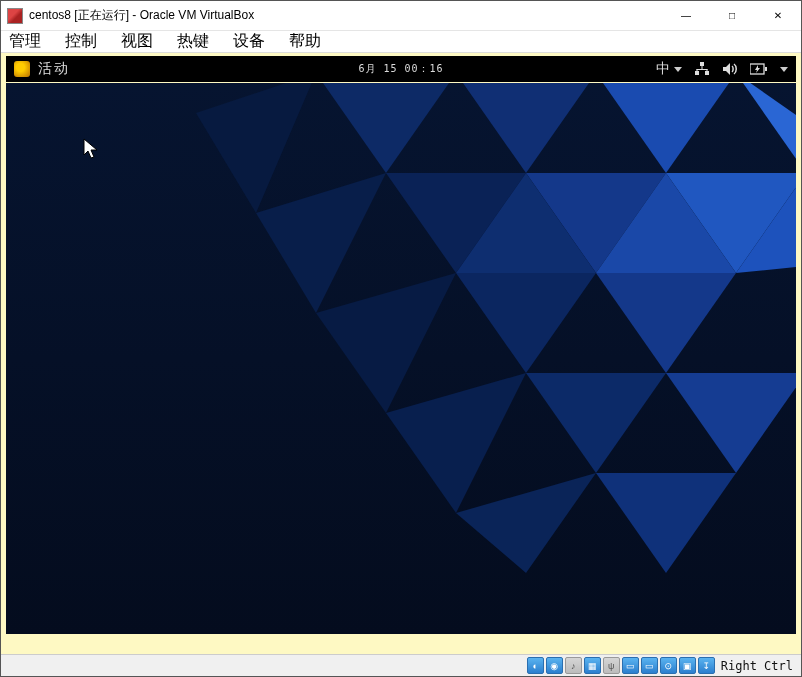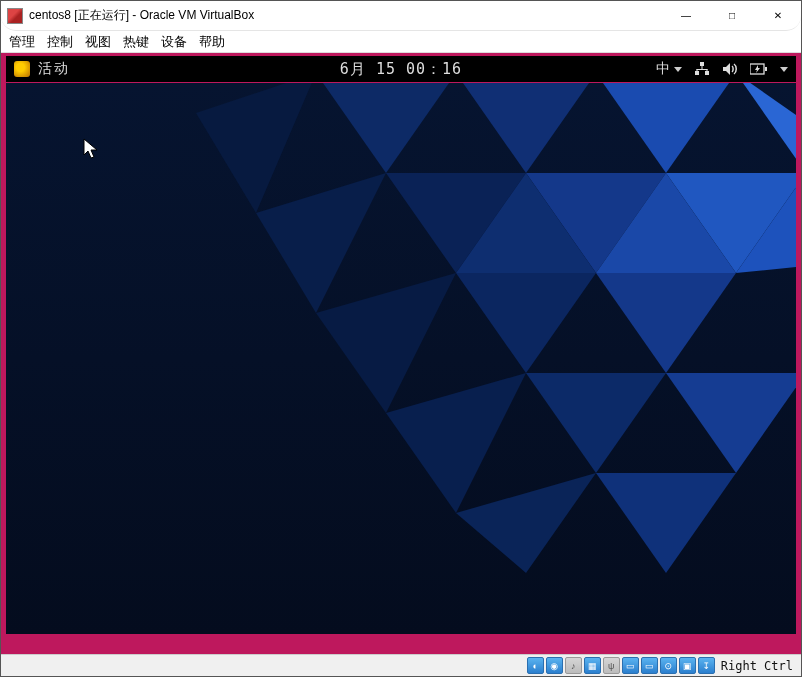--- a/index.html
+++ b/index.html
@@ -21,21 +21,20 @@
     }
     .titlebar {
       height: 30px;
       background: #fff;
       display: flex;
       align-items: center;
       padding: 0 0 0 6px;
       font-size: 12px;
       color: #000;
       border-bottom: 1px solid #e5e5e5;
-      border-radius: 15px;
     }
     .titlebar-icon {
       width: 16px;
       height: 16px;
       background: linear-gradient(135deg, #d44 40%, #a22 60%);
       margin-right: 6px;
       border: 1px solid #888;
     }
     .titlebar-title { flex: 0 0 auto; }
     .titlebar-spacer { flex: 1; }
@@ -48,28 +47,28 @@
       color: #000;
       font-family: "Segoe MDL2 Assets", sans-serif;
       font-size: 10px;
     }
     .menubar {
       height: 22px;
       background: #fff;
       display: flex;
       align-items: center;
       padding: 0 8px;
-      font-size: 13px;
-      gap: 12px;
+      font-size: 16px;
+      gap: 24px;
       border-bottom: 1px solid #ddd;
     }
     .menu-item { color: #000; cursor: default; }
     .guest-area {
       flex: 1;
-      background: #be185d;
+      background: #fef9c3;
       position: relative;
       overflow: hidden;
     }
     .gnome-topbar {
       position: absolute;
       top: 3px;
       left: 5px;
       right: 5px;
       height: 26px;
       background: #000;
@@ -86,21 +85,21 @@
       border-radius: 3px;
       margin-right: 8px;
     }
     .activities { font-weight: 500; letter-spacing: 2px; }
     .gnome-center {
       position: absolute;
       left: 50%;
       transform: translateX(-50%);
       letter-spacing: 1px;
       font-family: monospace;
-      font-size: 15px;
+      font-size: 10px;
     }
     .gnome-right {
       margin-left: auto;
       display: flex;
       align-items: center;
       gap: 12px;
     }
     .ime { display: flex; align-items: center; gap: 4px; }
     .chevron-down {
       width: 0; height: 0;

